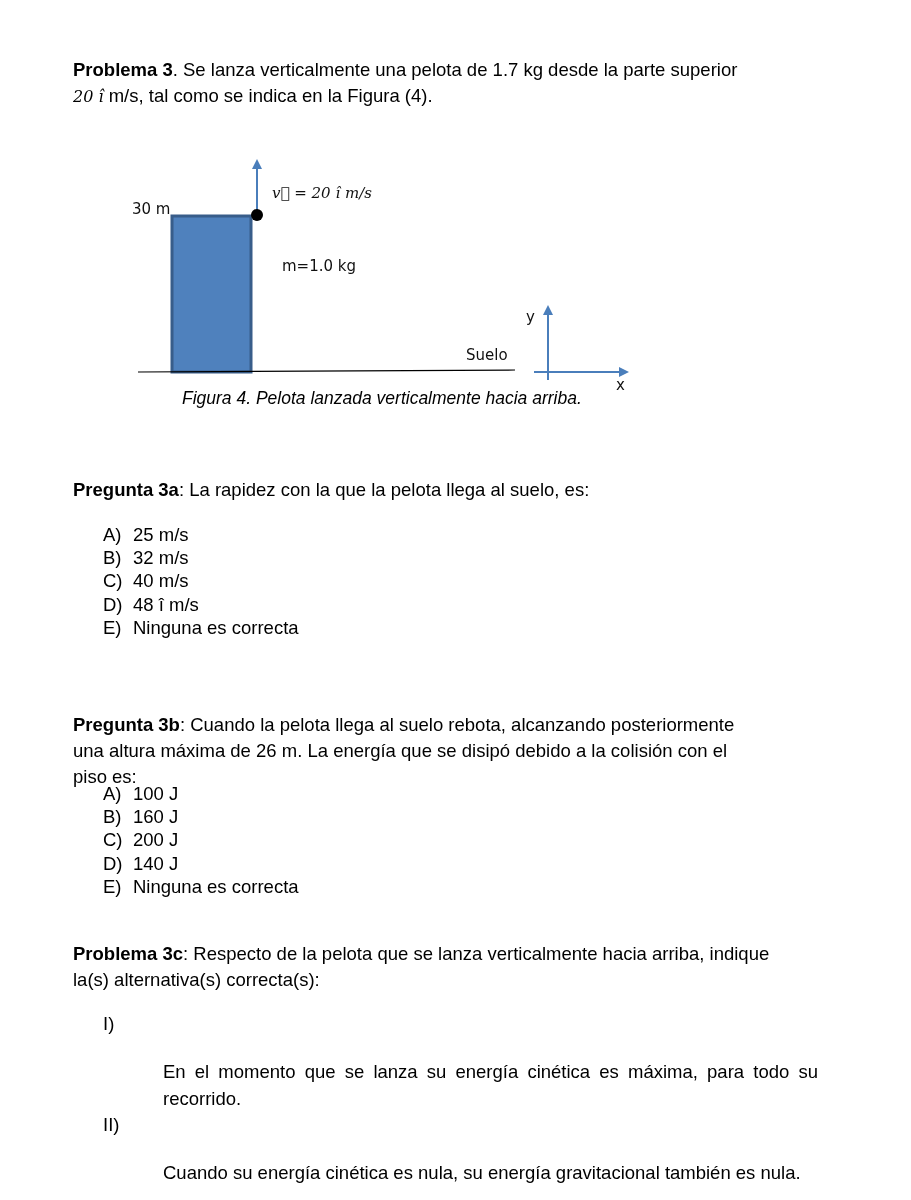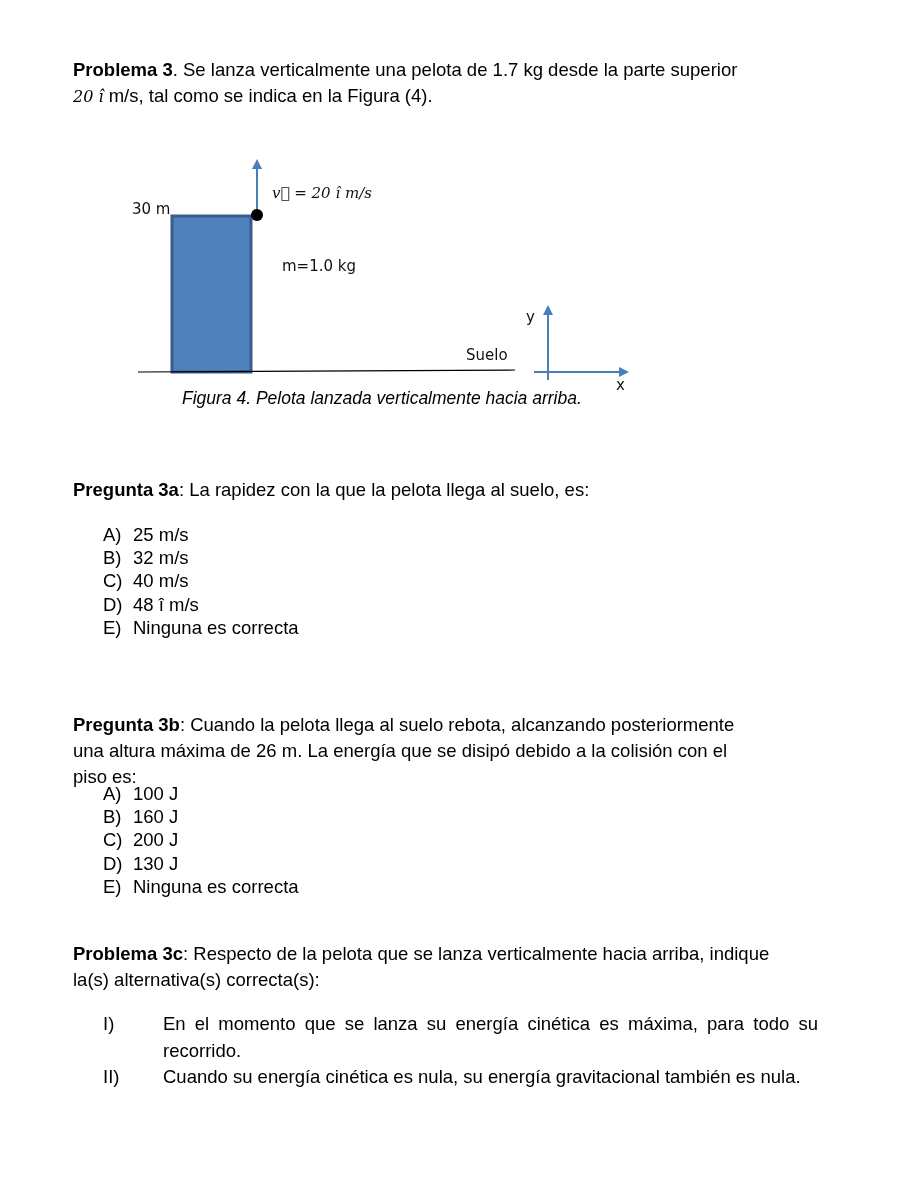--- a/index.html
+++ b/index.html
@@ -7,21 +7,21 @@
          font-family:"Liberation Sans", sans-serif; color:#000; font-size:18.5px; }
   .para { position:absolute; left:73px; width:750px; line-height:26px; }
   .bold { font-weight:bold;text-align:center; }
   .serif { font-family:"DejaVu Serif", serif; font-style:italic; font-size:16px; }
   .opts { position:absolute; left:103px; line-height:23.2px; }
   .opt-row { display:flex; }
   .opt-letter { width:30px; }
   .roman { position:absolute; left:103px; width:715px; line-height:26.5px; }
   .roman-item { display:flex; margin-bottom:0; }
   .roman-num { width:60px; flex:none; }
-  .roman-text { flex:1; text-align:justify; }
+  .roman-text { flex:1; text-align:justify;margin-top:48px; }
   #figure { position:absolute; left:120px; top:150px; }
   .fig-label { position:absolute; font-family:"DejaVu Sans", sans-serif; font-size:15px; color:#111; }
   .caption { position:absolute; left:146px; top:388px; font-style:italic; font-size:17.5px;margin-left:36px; }
 </style>
 </head>
 <body>
 
 <div class="para" style="top:57px;">
   <div><span class="bold">Problema 3</span><span>. Se lanza verticalmente una pelota de 1.7 kg desde la parte superior</span></div>
   <div><span class="serif">20 î</span><span> m/s, tal como se indica en la Figura (4).</span></div>
@@ -92,21 +92,21 @@
   <div class="opt-row">
       <span class="opt-letter">B)</span>
       <span>160 J</span>
     </div>
   <div class="opt-row">
       <span class="opt-letter">C)</span>
       <span>200 J</span>
     </div>
   <div class="opt-row">
       <span class="opt-letter">D)</span>
-      <span>130 J</span>
+      <span>140 J</span>
     </div>
   <div class="opt-row">
       <span class="opt-letter">E)</span>
       <span>Ninguna es correcta</span>
     </div>
 </div>
 
 <div class="para" style="top:941px;">
   <div><span class="bold">Problema 3c</span><span>: Respecto de la pelota que se lanza verticalmente hacia arriba, indique</span></div>
   <div>la(s) alternativa(s) correcta(s):</div>

